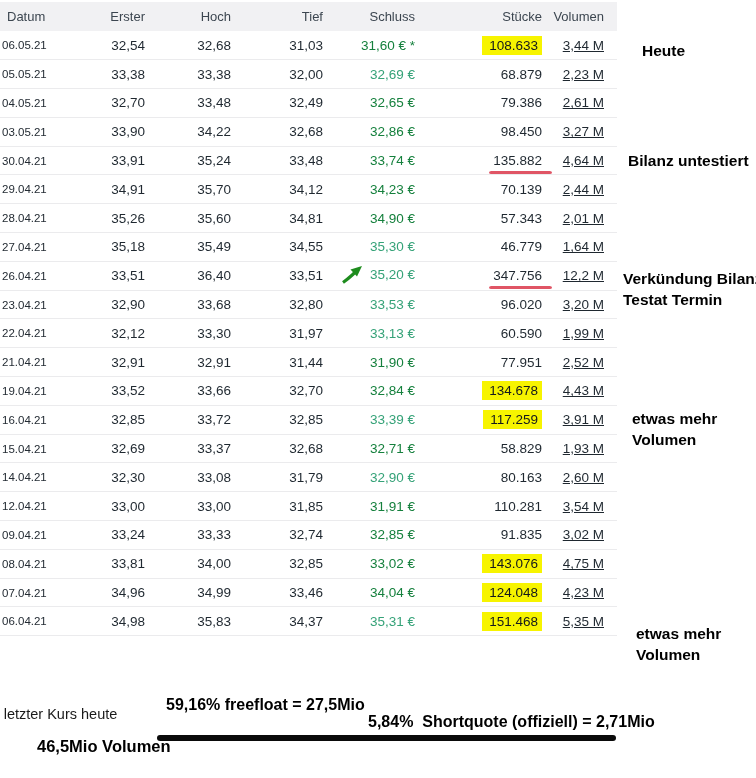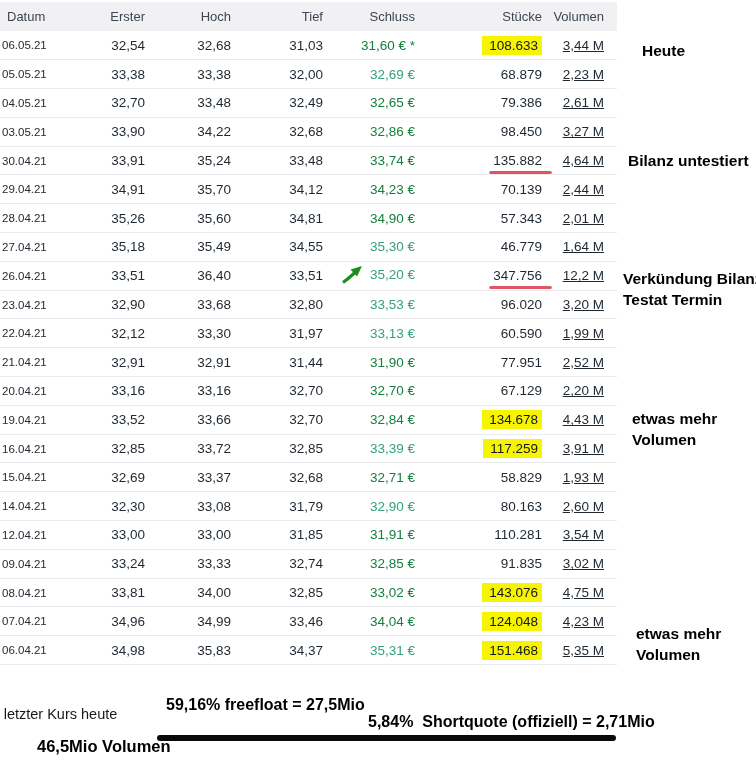--- a/index.html
+++ b/index.html
@@ -177,29 +177,20 @@
         <tr>
           <td class="c-datum">21.04.21</td>
           <td>32,91</td>
           <td>32,91</td>
           <td>31,44</td>
           <td><span class="neg">31,90 €</span></td>
           <td><span>77.951</span></td>
           <td class="c-vol">2,52 M</td>
         </tr>
         <tr>
-          <td class="c-datum">20.04.21</td>
-          <td>33,16</td>
-          <td>33,16</td>
-          <td>32,70</td>
-          <td><span class="neg">32,70 €</span></td>
-          <td><span>67.129</span></td>
-          <td class="c-vol">2,20 M</td>
-        </tr>
-        <tr>
           <td class="c-datum">19.04.21</td>
           <td>33,52</td>
           <td>33,66</td>
           <td>32,70</td>
           <td><span class="neg">32,84 €</span></td>
           <td><span class="hl-yellow">134.678</span></td>
           <td class="c-vol">4,43 M</td>
         </tr>
         <tr>
           <td class="c-datum">16.04.21</td>

